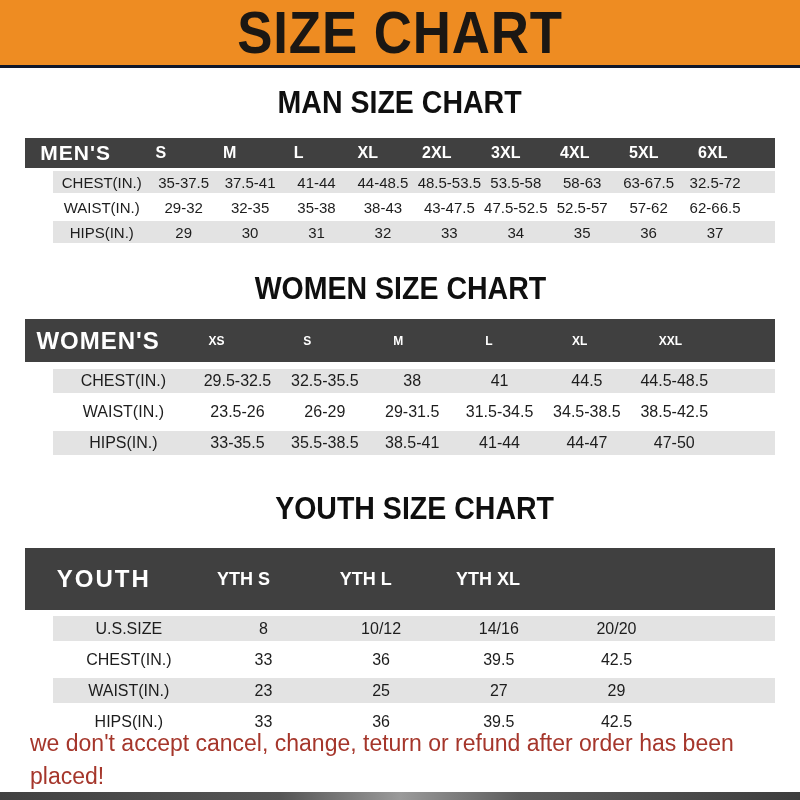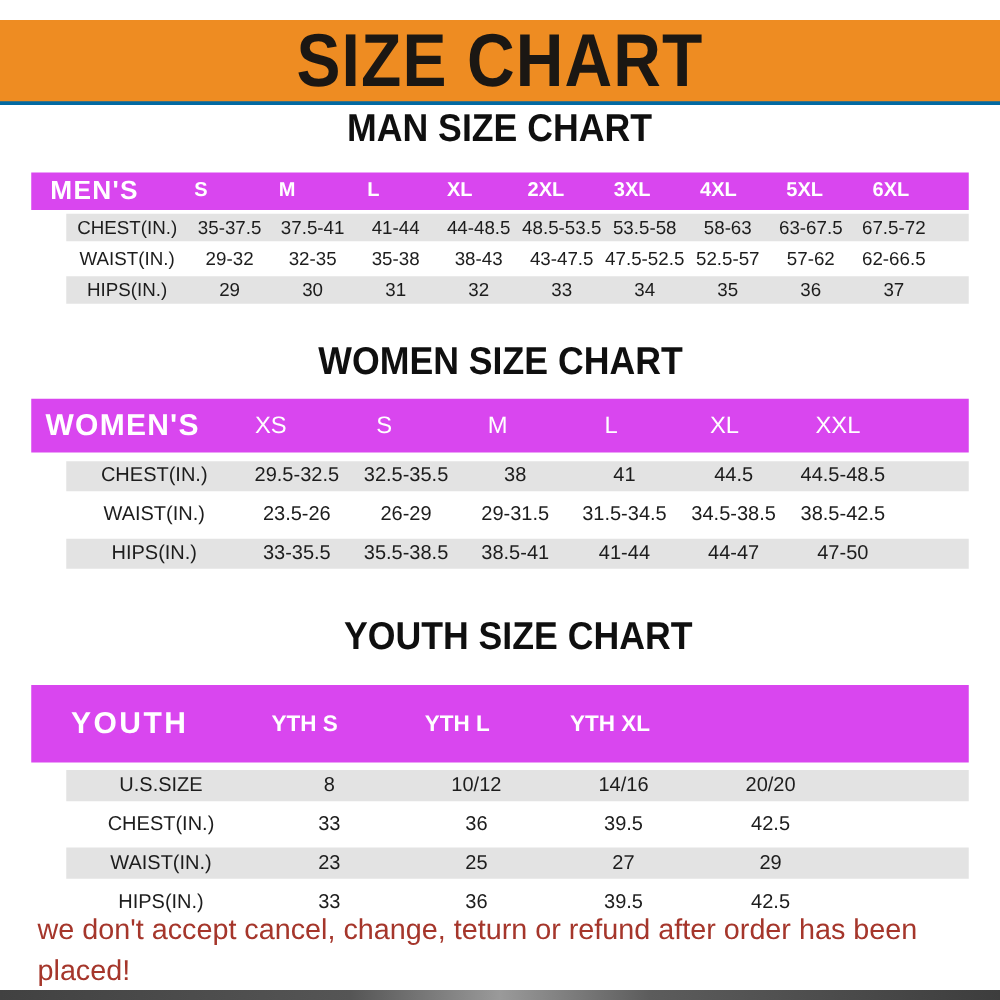--- a/index.html
+++ b/index.html
@@ -3,61 +3,61 @@
 <meta charset="utf-8">
 <title>Size Chart</title>
 <style>
   html,body{margin:0;padding:0;background:#ffffff;}
   .page{
     position:relative;width:800px;height:800px;background:#ffffff;overflow:hidden;
     font-family:"Liberation Sans", sans-serif;color:#1d1d1d;
   }
   
   .banner{
-    position:absolute;top:16px;left:0;width:800px;height:65px;background:#ee8c22;
-    border-bottom:3px solid #0369a1;display:flex;align-items:center;justify-content:center;
+    position:absolute;top:0;left:0;width:800px;height:65px;background:#ee8c22;
+    border-bottom:3px solid #0f172a;display:flex;align-items:center;justify-content:center;
   }
   .banner-title{
     display:inline-block;font-size:60px;font-weight:800;color:#1b1713;line-height:1;
     letter-spacing:1px;transform:scaleX(0.88);
   }
   
   .section-heading{
     position:absolute;left:0;width:800px;text-align:center;
     font-size:31px;font-weight:800;color:#0f0f0f;line-height:1.1;
   }
   .section-heading span{display:inline-block;transform:scaleX(0.92);letter-spacing:0px;}
   .h-men{top:86px;}
   .h-women{top:272px;}
   .h-youth{top:492px;padding-left:15px;}
   
   .size-table{position:absolute;left:25px;width:750px;}
   .t-head{
-    display:flex;align-items:center;background:#d946ef;color:#ffffff;
+    display:flex;align-items:center;background:#404040;color:#ffffff;
   }
   .t-row{display:flex;align-items:center;margin-left:28px;}
   .cell{text-align:center;white-space:nowrap;overflow:visible;}
   .bg-gray{background:#e3e3e3;}
   .bg-white{background:#ffffff;}
   
   .men{top:138px;}
   .men .t-head{height:30px;}
   .men .t-row{height:22px;margin-top:3px;font-size:15px;}
   .men .lbl{width:13.5%;}
   .men .col{width:9.2%;}
   .men .t-head .lbl{font-size:21px;font-weight:bold;letter-spacing:1px;}
   .men .t-head .col{font-size:16px;font-weight:600;}
   
   .women{top:319px;}
   .women .t-head{height:43px;}
   .women .t-row{height:24px;margin-top:7px;font-size:16px;}
   .women .lbl{width:19.5%;}
   .women .col{width:12.1%;}
   .women .t-head .lbl{font-size:24px;font-weight:bold;letter-spacing:1px;}
-  .women .t-head .col{font-size:19px;font-weight:400;}
+  .women .t-head .col{font-size:12px;font-weight:700;}
   
   .youth{top:548px;}
   .youth .t-head{height:62px;}
   .youth .t-row{height:25px;margin-top:6px;font-size:16px;}
   .youth .lbl{width:21%;}
   .youth .col{width:16.3%;}
   .youth .t-head .lbl{font-size:24px;font-weight:bold;letter-spacing:2px;}
   .youth .t-head .col{font-size:18px;font-weight:600;}
   
   .footer-note{
@@ -99,21 +99,21 @@
     <div class="t-row bg-gray">
       <span class="cell lbl">CHEST(IN.)</span>
       <span class="cell col">35-37.5</span>
       <span class="cell col">37.5-41</span>
       <span class="cell col">41-44</span>
       <span class="cell col">44-48.5</span>
       <span class="cell col">48.5-53.5</span>
       <span class="cell col">53.5-58</span>
       <span class="cell col">58-63</span>
       <span class="cell col">63-67.5</span>
-      <span class="cell col">67.5-72</span>
+      <span class="cell col">32.5-72</span>
     </div>
     <div class="t-row bg-white">
       <span class="cell lbl">WAIST(IN.)</span>
       <span class="cell col">29-32</span>
       <span class="cell col">32-35</span>
       <span class="cell col">35-38</span>
       <span class="cell col">38-43</span>
       <span class="cell col">43-47.5</span>
       <span class="cell col">47.5-52.5</span>
       <span class="cell col">52.5-57</span>

